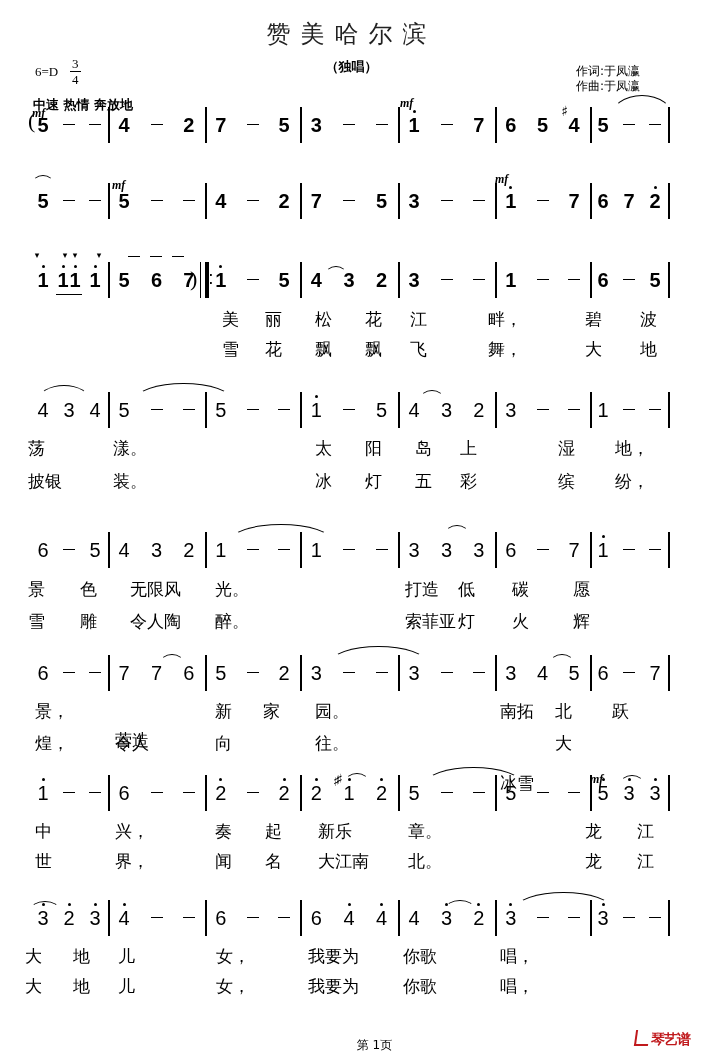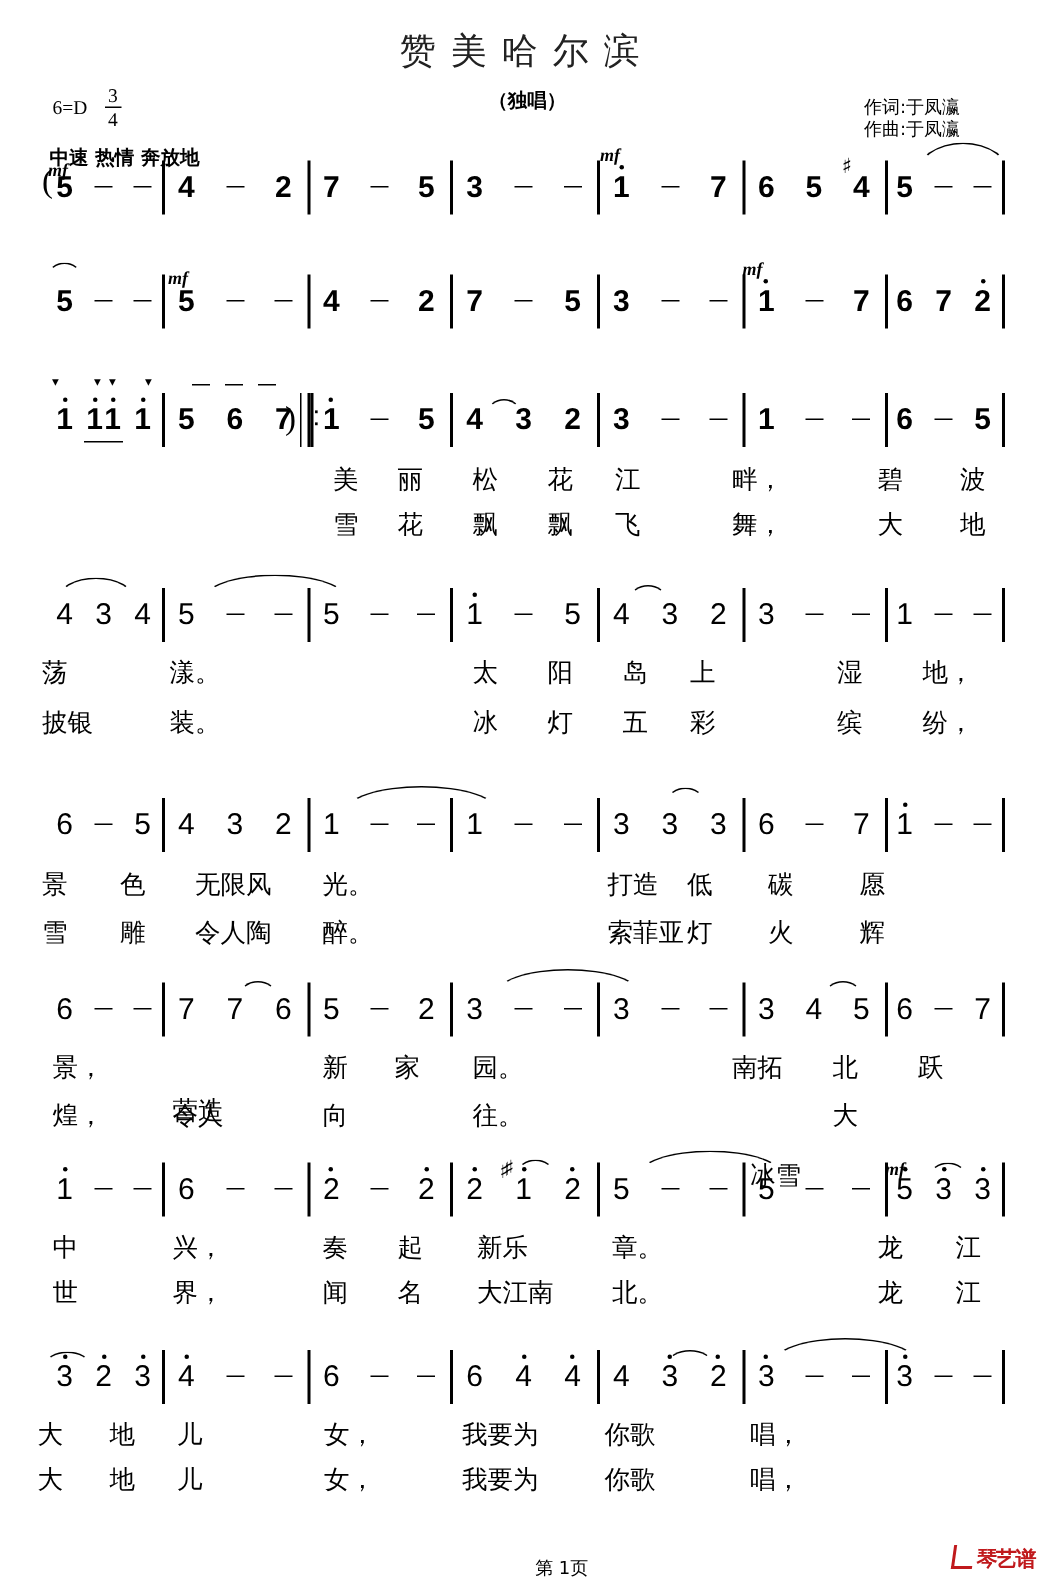--- a/index.html
+++ b/index.html
@@ -357,21 +357,21 @@
 <div class="lyric abs" style="top: 610px; left: 215px;">醉。</div>
 <div class="lyric abs" style="top: 610px; left: 405px;">索菲亚</div>
 <div class="lyric abs" style="top: 610px; left: 458px;">灯</div>
 <div class="lyric abs" style="top: 610px; left: 512px;">火</div>
 <div class="lyric abs" style="top: 610px; left: 573px;">辉</div>
 <div class="lyric abs" style="top: 700px; left: 35px;">景，</div>
 <div class="lyric abs" style="top: 700px; left: 115px; margin-top: 29px;">营造</div>
 <div class="lyric abs" style="top: 700px; left: 215px;">新</div>
 <div class="lyric abs" style="top: 700px; left: 263px;">家</div>
 <div class="lyric abs" style="top: 700px; left: 315px;">园。</div>
-<div class="lyric abs" style="top: 700px; left: 488px;">南拓</div>
+<div class="lyric abs" style="top: 700px; left: 500px;">南拓</div>
 <div class="lyric abs" style="top: 700px; left: 555px;">北</div>
 <div class="lyric abs" style="top: 700px; left: 612px;">跃</div>
 <div class="lyric abs" style="top: 732px; left: 35px;">煌，</div>
 <div class="lyric abs" style="top: 732px; left: 115px;">令人</div>
 <div class="lyric abs" style="top: 732px; left: 215px;">向</div>
 <div class="lyric abs" style="top: 732px; left: 315px;">往。</div>
 <div class="lyric abs" style="top: 732px; left: 500px; margin-top: 40px;">冰雪</div>
 <div class="lyric abs" style="top: 732px; left: 555px;">大</div>
 <div class="lyric abs" style="top: 820px; left: 35px;">中</div>
 <div class="lyric abs" style="top: 820px; left: 115px;">兴，</div>

